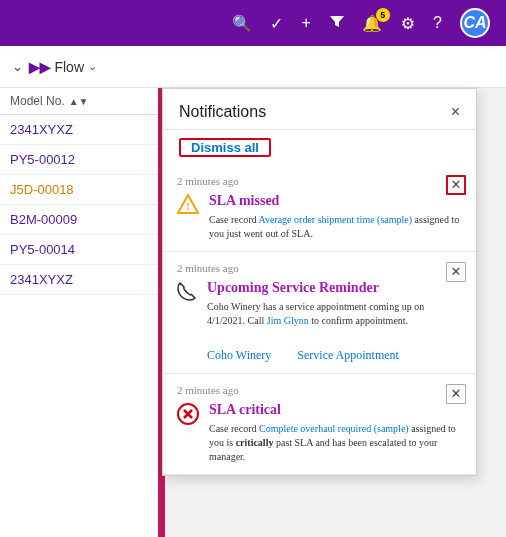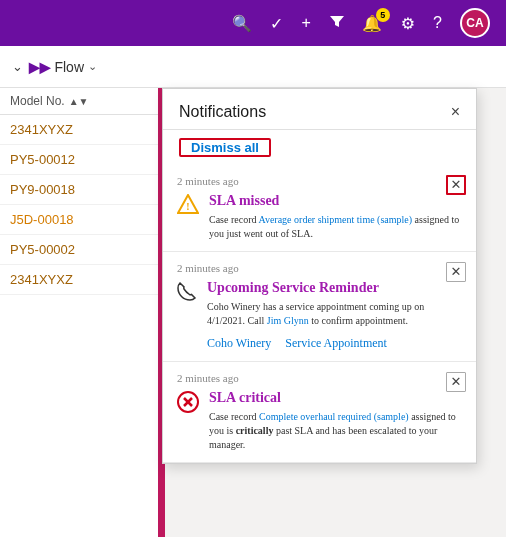--- a/index.html
+++ b/index.html
@@ -40,27 +40,28 @@
       display: flex;
       align-items: center;
       justify-content: center;
       font-weight: bold;
     }
     .avatar-circle {
       width: 30px;
       height: 30px;
       border-radius: 50%;
       border: 2px solid white;
-      background: #be185d;
+      background: #3b82f6;
       color: white;
-      font-size: 12px;
+      font-size: 16px;
       font-weight: bold;
       display: flex;
       align-items: center;
       justify-content: center;
+      font-style: italic;
     }
 
     
     .subheader {
       background: white;
       height: 42px;
       display: flex;
       align-items: center;
       padding: 0 12px;
       border-bottom: 1px solid #e0e0e0;
@@ -99,21 +100,21 @@
       padding: 6px 10px;
       border-bottom: 1px solid #e0e0e0;
       font-size: 12px;
       color: #555;
       gap: 4px;
     }
     .list-item {
       padding: 7px 10px;
       font-size: 13px;
       border-bottom: 1px solid #f0f0f0;
-      color: #a16207;
+      color: #4c1d95;
     }
     .list-item.orange {
       color: #d47c00;
     }
 
     
     .notif-panel {
       position: absolute;
       left: 162px;
       top: 0;
@@ -218,22 +219,22 @@
       color: #333;
       line-height: 1.4;
     }
     .notif-text a, .notif-link {
       color: #0078d4;
       text-decoration: none;
       cursor: pointer;
     }
     .notif-links {
       display: flex;
-      gap: 14px;
-      margin-top: 8px;
+      gap: 26px;
+      margin-top: 20px;
     }
     .notif-links a {
       color: #0078d4;
       font-size: 12px;
       text-decoration: none;
       cursor: pointer;
     }
 
     
     .warning-icon {
@@ -281,23 +282,23 @@
 
 <div class="main-area">
 
   <div class="left-list">
     <div class="list-header">
       <span>Model No.</span>
       <span style="font-size:10px;">▲▼</span>
     </div>
     <div class="list-item">2341XYXZ</div>
     <div class="list-item">PY5-00012</div>
-    <div class="list-item">PY9-00018</div>
     <div class="list-item orange">J5D-00018</div>
-    <div class="list-item">PY5-00002</div>
+    <div class="list-item">B2M-00009</div>
+    <div class="list-item">PY5-00014</div>
     <div class="list-item">2341XYXZ</div>
   </div>
 
   <div class="notif-panel">
 
     <div class="notif-header">
       <span class="notif-title">Notifications</span>
       <span class="notif-close">×</span>
     </div>
 

